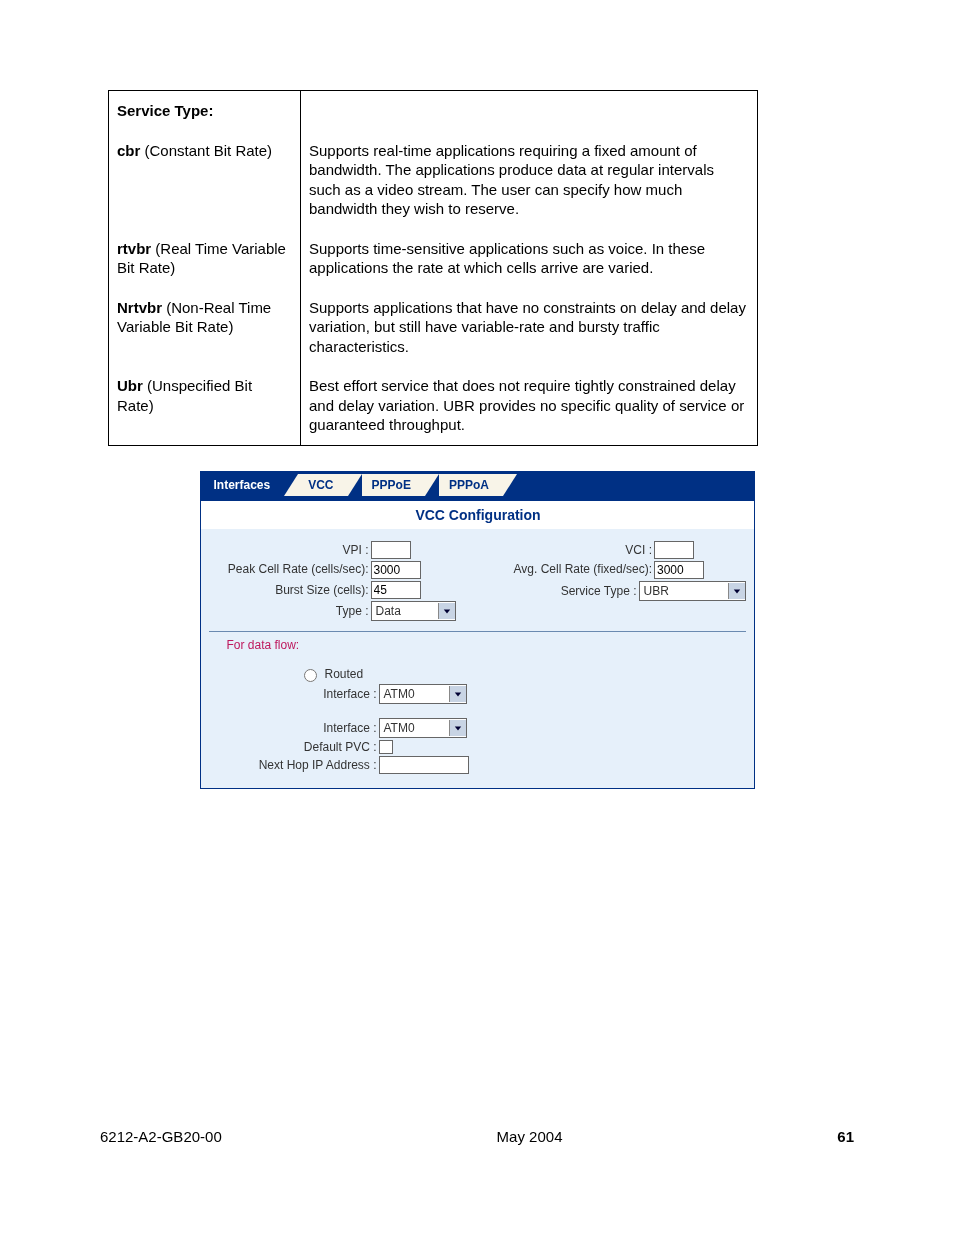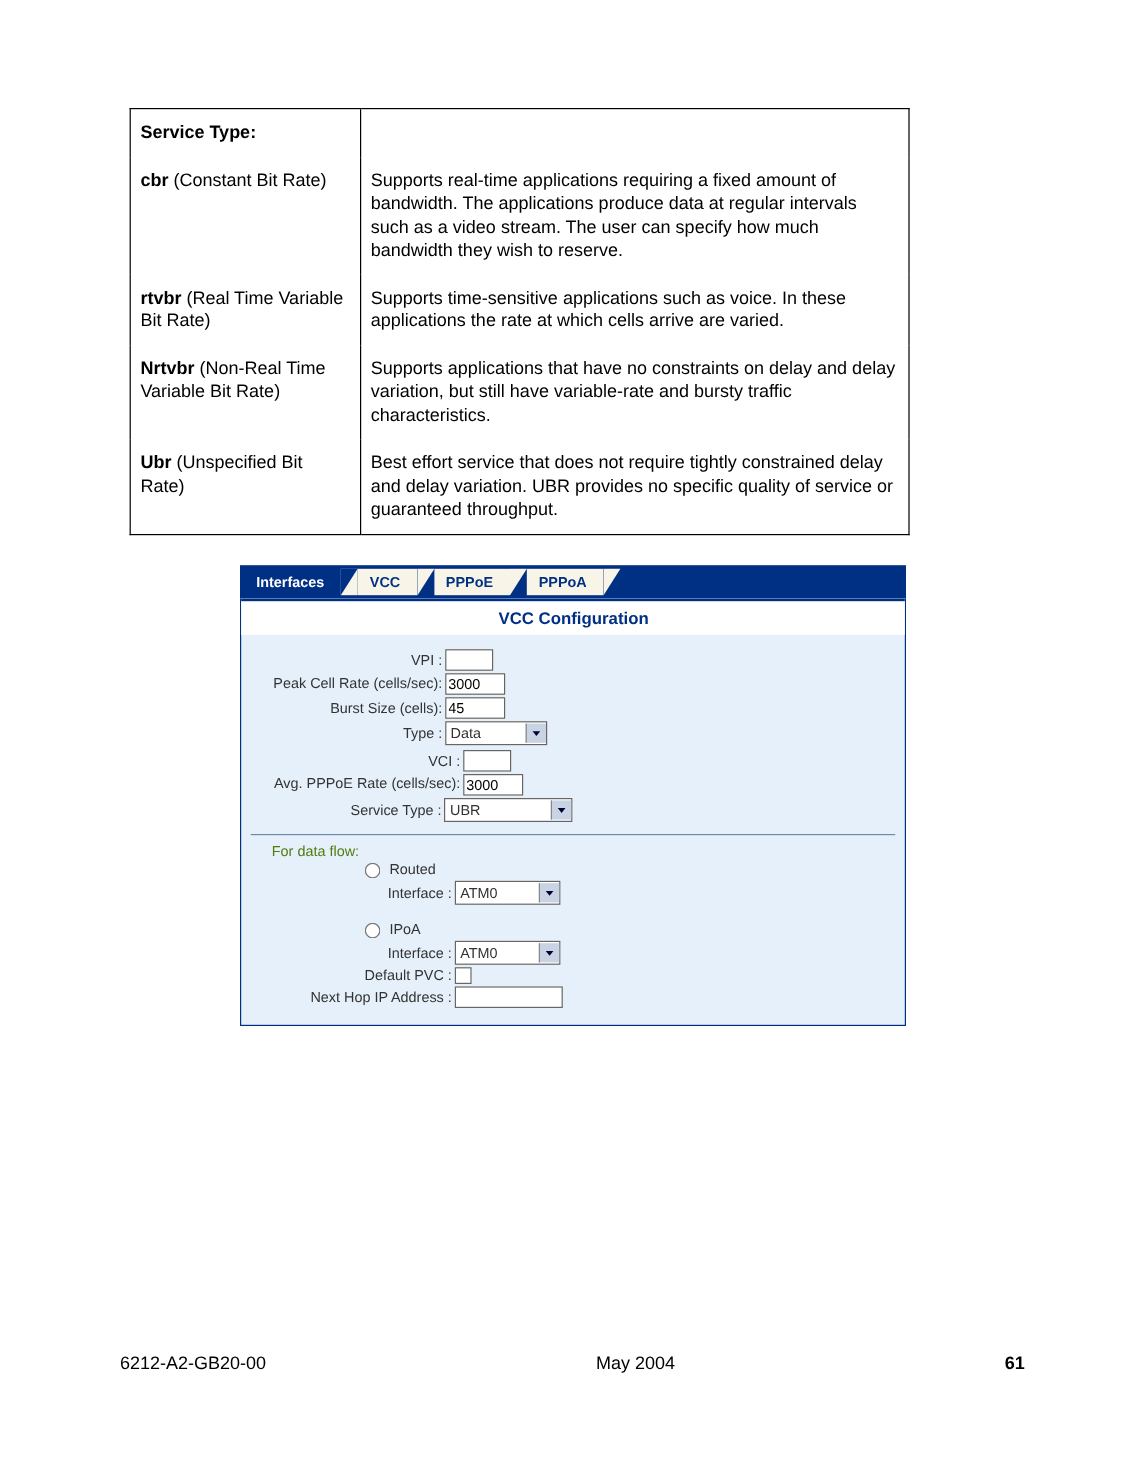--- a/index.html
+++ b/index.html
@@ -90,21 +90,20 @@
     color: #003084;
     font-weight: bold;
     background: #fff;
     padding: 6px 0 6px 2px;
     margin: -6px -8px 10px -8px;
     border-top: 2px solid #003084;
     font-size: 14px;
   }
   .two-col {
     display: flex;
-    flex-direction: column;
   }
   .col { width: 50%; }
   .field-row {
     display: flex;
     align-items: center;
     margin: 2px 0;
   }
   .field-label {
     width: 160px;
     text-align: right;
@@ -142,23 +141,23 @@
     display:flex;align-items:center;justify-content:center;
   }
   .select-wrap .dd svg { width:8px;height:8px; }
   .hr {
     border: none;
     border-top: 1px solid #6a8ab0;
     margin: 8px 0 6px 0;
   }
   .section-label {
     font-size: 12px;
-    color: #4d7c0f;
+    color: #be185d;
     padding-left: 18px;
-    margin: 2px 0 0 0;
+    margin: 2px 0 14px 0;
   }
   .radio-row {
     display:flex;
     align-items:center;
     margin-left: 90px;
     font-size: 12px;
   }
   .radio-row input { margin-right: 8px; }
   .sub-field {
     display:flex;
@@ -266,21 +265,21 @@
                 </span>
             </span>
           </div>
         </div>
         <div class="col">
           <div class="field-row">
             <span class="field-label r">VCI :</span>
             <input class="field-input w-tiny" value="" style="">
           </div>
           <div class="field-row">
-            <span class="field-label r" style="line-height:1.1">Avg. PPPoE Rate (cells/sec):</span>
+            <span class="field-label r" style="line-height:1.1">Avg. Cell Rate (fixed/sec):</span>
             <input class="field-input w-small" value="3000" style="">
           </div>
           <div class="field-row">
             <span class="field-label r">Service Type :</span>
             <span class="select-wrap">
               <span class="val" style="min-width:50px">UBR</span>
               <span class="dd">
                   <svg viewBox="0 0 10 10">
                     <polygon points="1,3 9,3 5,8" fill="#003"></polygon>
                   </svg>
@@ -305,24 +304,20 @@
           <span class="dd">
               <svg viewBox="0 0 10 10">
                 <polygon points="1,3 9,3 5,8" fill="#003"></polygon>
               </svg>
             </span>
         </span>
       </div>
 
       <div style="height:10px"></div>
 
-      <div class="radio-row">
-        <input type="radio" name="flow" style="">
-        <span>IPoA</span>
-      </div>
       <div class="sub-field">
         <span class="sf-label">Interface :</span>
         <span class="select-wrap">
           <span class="val">ATM0</span>
           <span class="dd">
               <svg viewBox="0 0 10 10">
                 <polygon points="1,3 9,3 5,8" fill="#003"></polygon>
               </svg>
             </span>
         </span>

